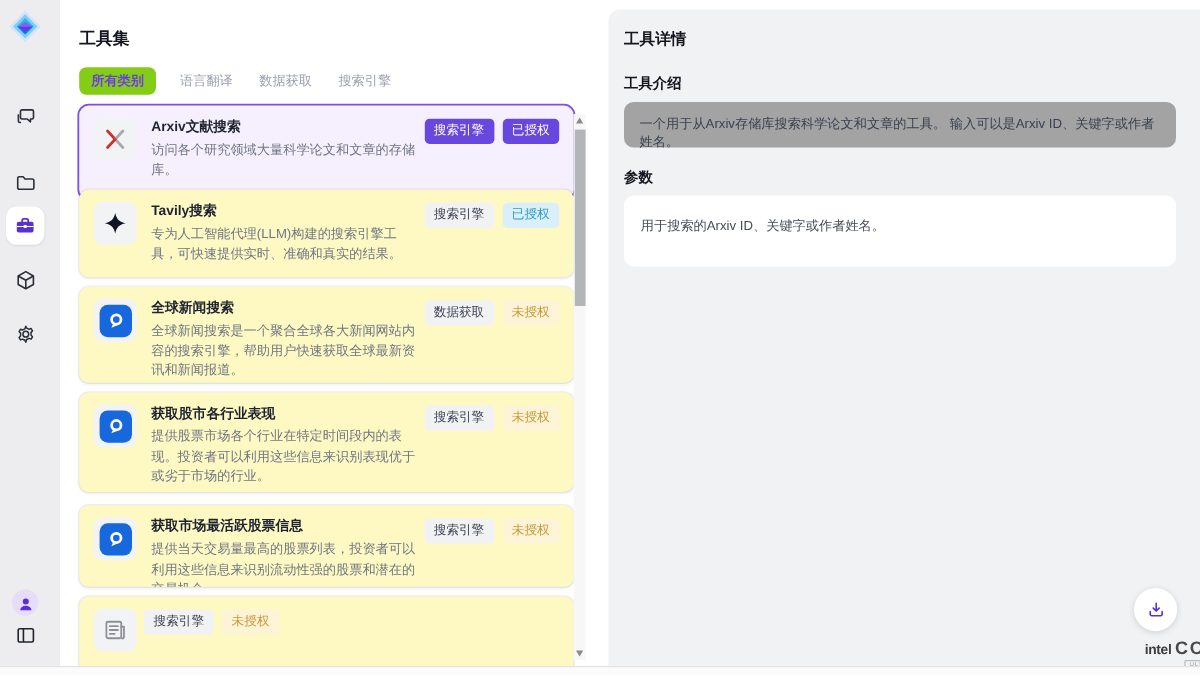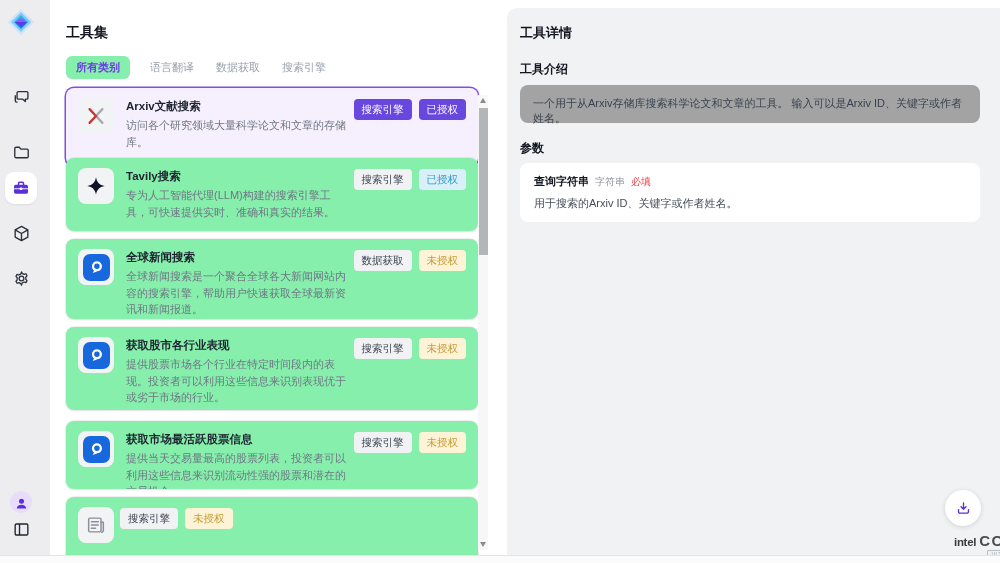--- a/index.html
+++ b/index.html
@@ -20,25 +20,25 @@
   .avatar{position:absolute;left:10px;top:491px;width:22px;height:22px;border-radius:50%;background:#e7ddfb;
     display:flex;align-items:center;justify-content:center;overflow:hidden;cursor:pointer;}
   .avatar svg{width:15px;height:15px;margin-top:3px;}
 
   
   .main-card{position:absolute;left:50px;top:8px;right:0;bottom:8px;background:#ffffff;border-radius:14px 0 0 0;}
 
   .page-title{position:absolute;left:66px;top:24px;font-size:14px;font-weight:bold;color:#12161f;}
   .tabs{position:absolute;left:66px;top:55px;display:flex;gap:18px;align-items:center;height:24px;}
   .tab{font-size:11px;color:#9aa1ad;font-weight:500;cursor:pointer;padding:4px 2px;}
-  .tab.active{background:#86efac;color:#6c3ce4;border-radius:6px;padding:4px 10px;font-weight:bold;}
+  .tab.active{background:#84cc16;color:#6c3ce4;border-radius:6px;padding:4px 10px;font-weight:bold;}
 
   
   .cards-clip{position:absolute;left:50px;top:84px;width:445px;height:471px;overflow:hidden;}
-  .card{position:absolute;left:16px;width:412px;background:#86efac;border-radius:8px;
+  .card{position:absolute;left:16px;width:412px;background:#fef9c3;border-radius:8px;
     box-shadow:0 0 0 1px rgba(20,24,40,.06),0 1px 3px rgba(20,24,40,.07);
     padding:10px 12px;box-sizing:border-box;display:flex;align-items:flex-start;overflow:hidden;cursor:pointer;}
   .card.selected{background:#f6f0fe;box-shadow:0 0 0 1.5px #7e4fe4;}
   .tile{width:36px;height:36px;border-radius:8px;background:#f2f3f5;flex:0 0 36px;
     display:flex;align-items:center;justify-content:center;}
   .tile svg{width:22px;height:22px;}
   .juhe{width:27px;height:27px;border-radius:7px;background:#1668dc;display:flex;align-items:center;justify-content:center;}
   .juhe svg{width:17px;height:17px;}
   .cbody{margin-left:12px;flex:1;min-width:0;}
   .cname{font-size:11.5px;font-weight:bold;color:#1d2330;line-height:16px;}
@@ -280,25 +280,20 @@
 </div>
 
 <div class="details">
   <div class="d-title">工具详情</div>
   <div class="d-h2-intro">工具介绍</div>
   <div class="intro-box">
     <span>一个用于从Arxiv存储库搜索科学论文和文章的工具。 输入可以是Arxiv ID、关键字或作者姓名。</span>
   </div>
   <div class="d-h2-params">参数</div>
   <div class="param-box">
-    <div class="param-line">
-      <span class="param-name">查询字符串</span>
-      <span class="param-type">字符串</span>
-      <span class="param-req">必填</span>
-    </div>
     <div class="param-desc">用于搜索的Arxiv ID、关键字或作者姓名。</div>
   </div>
 </div>
 
 <div class="dl-btn">
   <svg viewBox="0 0 24 24" fill="none" stroke="#5a2fd8" stroke-width="1.9" stroke-linecap="round" stroke-linejoin="round">
     <path d="M12 4 v8.5 M8.5 9.5 L12 13 L15.5 9.5"></path>
     <path d="M5 13.5 v3.2 a1.8 1.8 0 0 0 1.8 1.8 h10.4 a1.8 1.8 0 0 0 1.8-1.8 v-3.2"></path>
   </svg>
 </div>

